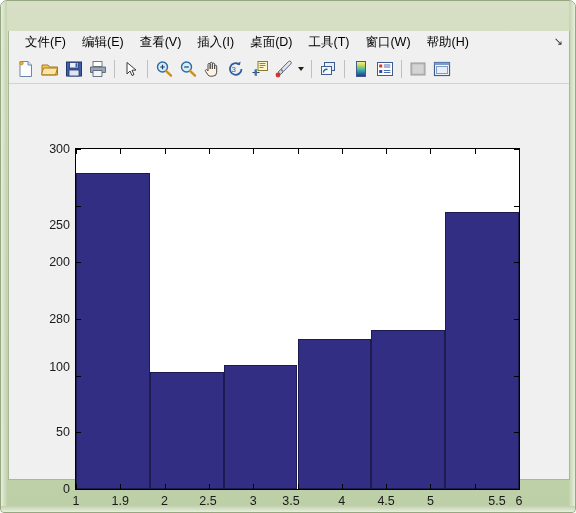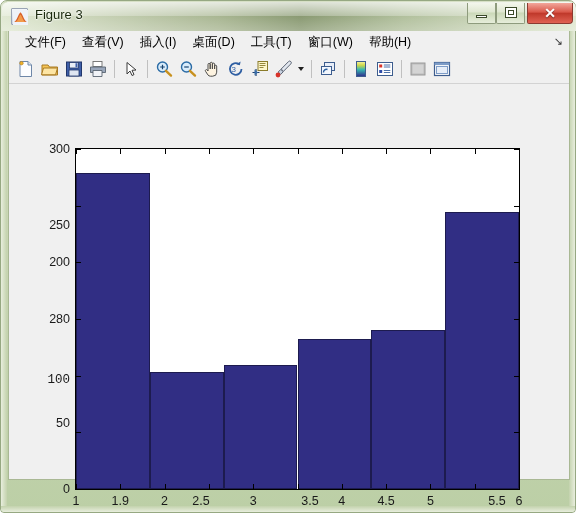--- a/index.html
+++ b/index.html
@@ -249,45 +249,26 @@
 </style>
 </head>
 <body>
 
 <div id="window">
 
   <div id="glass-left"></div>
   <div id="glass-right"></div>
   <div id="glass-bottom"></div>
 
-  <div id="titlebar">
-    <div id="title-icon">
-      <svg width="15" height="15" viewBox="0 0 15 15">
-        <rect width="15" height="15" fill="#eef2f8"></rect>
-        <path d="M1 12 C4 11 5 4 7.5 2.2 C10 4 11 11 14 12 Z" fill="#d9622b"></path>
-        <path d="M2.5 12 C5 11 6 6 7.5 4.4 C9 6 10 11 12.5 12 Z" fill="#f29b4a"></path>
-      </svg>
-    </div>
-    <div id="title-text">Figure 3</div>
-
-    <div class="winbtn" id="btn-min">
-      <span id="min-glyph"></span>
-    </div>
-    <div class="winbtn" id="btn-max">
-      <span id="max-glyph"></span>
-    </div>
-    <div class="winbtn" id="btn-close">
-      <span id="close-glyph">✕</span>
-    </div>
-  </div>
 
   <div id="client">
 
     <div id="menubar">
       <div class="menu-item">文件(F)</div>
+      <div class="menu-item">编辑(E)</div>
       <div class="menu-item">查看(V)</div>
       <div class="menu-item">插入(I)</div>
       <div class="menu-item">桌面(D)</div>
       <div class="menu-item">工具(T)</div>
       <div class="menu-item">窗口(W)</div>
       <div class="menu-item">帮助(H)</div>
       <div id="menu-overflow">↘</div>
     </div>
 
     <div id="toolbar">
@@ -447,24 +428,24 @@
           <div class="bar" style="left: 73.8038px; width: 73.8924px; height: 116.733px; background: rgb(49, 46, 132); border-color: rgb(29, 27, 79);"></div>
           <div class="bar" style="left: 147.696px; width: 73.8038px; height: 123.533px; background: rgb(49, 46, 132); border-color: rgb(29, 27, 79);"></div>
           <div class="bar" style="left: 221.5px; width: 73.8038px; height: 149.6px; background: rgb(49, 46, 132); border-color: rgb(29, 27, 79);"></div>
           <div class="bar" style="left: 295.304px; width: 73.8924px; height: 158.667px; background: rgb(49, 46, 132); border-color: rgb(29, 27, 79);"></div>
           <div class="bar" style="left: 369.196px; width: 73.8038px; height: 276.533px; background: rgb(49, 46, 132); border-color: rgb(29, 27, 79);"></div>
           <div class="ytick-mark" style="top: 340px;"></div>
           <div class="ytick-mark right" style="top: 340px;"></div>
           <div class="ytick-label" style="top: 340px;">0</div>
           <div class="ytick-mark" style="top: 283.333px;"></div>
           <div class="ytick-mark right" style="top: 283.333px;"></div>
-          <div class="ytick-label" style="top: 274px;">50</div>
+          <div class="ytick-label" style="top: 283px;">50</div>
           <div class="ytick-mark" style="top: 226.667px;"></div>
           <div class="ytick-mark right" style="top: 226.667px;"></div>
-          <div class="ytick-label" style="top: 231px; font-family: Liberation Mono, monospace;">100</div>
+          <div class="ytick-label" style="top: 218px;">100</div>
           <div class="ytick-mark" style="top: 170px;"></div>
           <div class="ytick-mark right" style="top: 170px;"></div>
           <div class="ytick-label" style="top: 170px;">280</div>
           <div class="ytick-mark" style="top: 113.333px;"></div>
           <div class="ytick-mark right" style="top: 113.333px;"></div>
           <div class="ytick-label" style="top: 113.333px;">200</div>
           <div class="ytick-mark" style="top: 56.6667px;"></div>
           <div class="ytick-mark right" style="top: 56.6667px;"></div>
           <div class="ytick-label" style="top: 56.6667px; margin-top: 19px;">250</div>
           <div class="ytick-mark" style="top: 0px;"></div>
@@ -474,27 +455,27 @@
           <div class="xtick-mark top" style="left: 0px;"></div>
           <div class="xtick-label" style="left: 0px;">1</div>
           <div class="xtick-mark" style="left: 44.3px;"></div>
           <div class="xtick-mark top" style="left: 44.3px;"></div>
           <div class="xtick-label" style="left: 44.3px;">1.9</div>
           <div class="xtick-mark" style="left: 88.6px;"></div>
           <div class="xtick-mark top" style="left: 88.6px;"></div>
           <div class="xtick-label" style="left: 88.6px;">2</div>
           <div class="xtick-mark" style="left: 132.9px;"></div>
           <div class="xtick-mark top" style="left: 132.9px;"></div>
-          <div class="xtick-label" style="left: 125px;">2.5</div>
+          <div class="xtick-label" style="left: 132px;">2.5</div>
           <div class="xtick-mark" style="left: 177.2px;"></div>
           <div class="xtick-mark top" style="left: 177.2px;"></div>
           <div class="xtick-label" style="left: 177.2px;">3</div>
           <div class="xtick-mark" style="left: 221.5px;"></div>
           <div class="xtick-mark top" style="left: 221.5px;"></div>
-          <div class="xtick-label" style="left: 234px;">3.5</div>
+          <div class="xtick-label" style="left: 215px;">3.5</div>
           <div class="xtick-mark" style="left: 265.8px;"></div>
           <div class="xtick-mark top" style="left: 265.8px;"></div>
           <div class="xtick-label" style="left: 265.8px;">4</div>
           <div class="xtick-mark" style="left: 310.1px;"></div>
           <div class="xtick-mark top" style="left: 310.1px;"></div>
           <div class="xtick-label" style="left: 310.1px;">4.5</div>
           <div class="xtick-mark" style="left: 354.4px;"></div>
           <div class="xtick-mark top" style="left: 354.4px;"></div>
           <div class="xtick-label" style="left: 354.4px;">5</div>
           <div class="xtick-mark" style="left: 398.7px;"></div>

